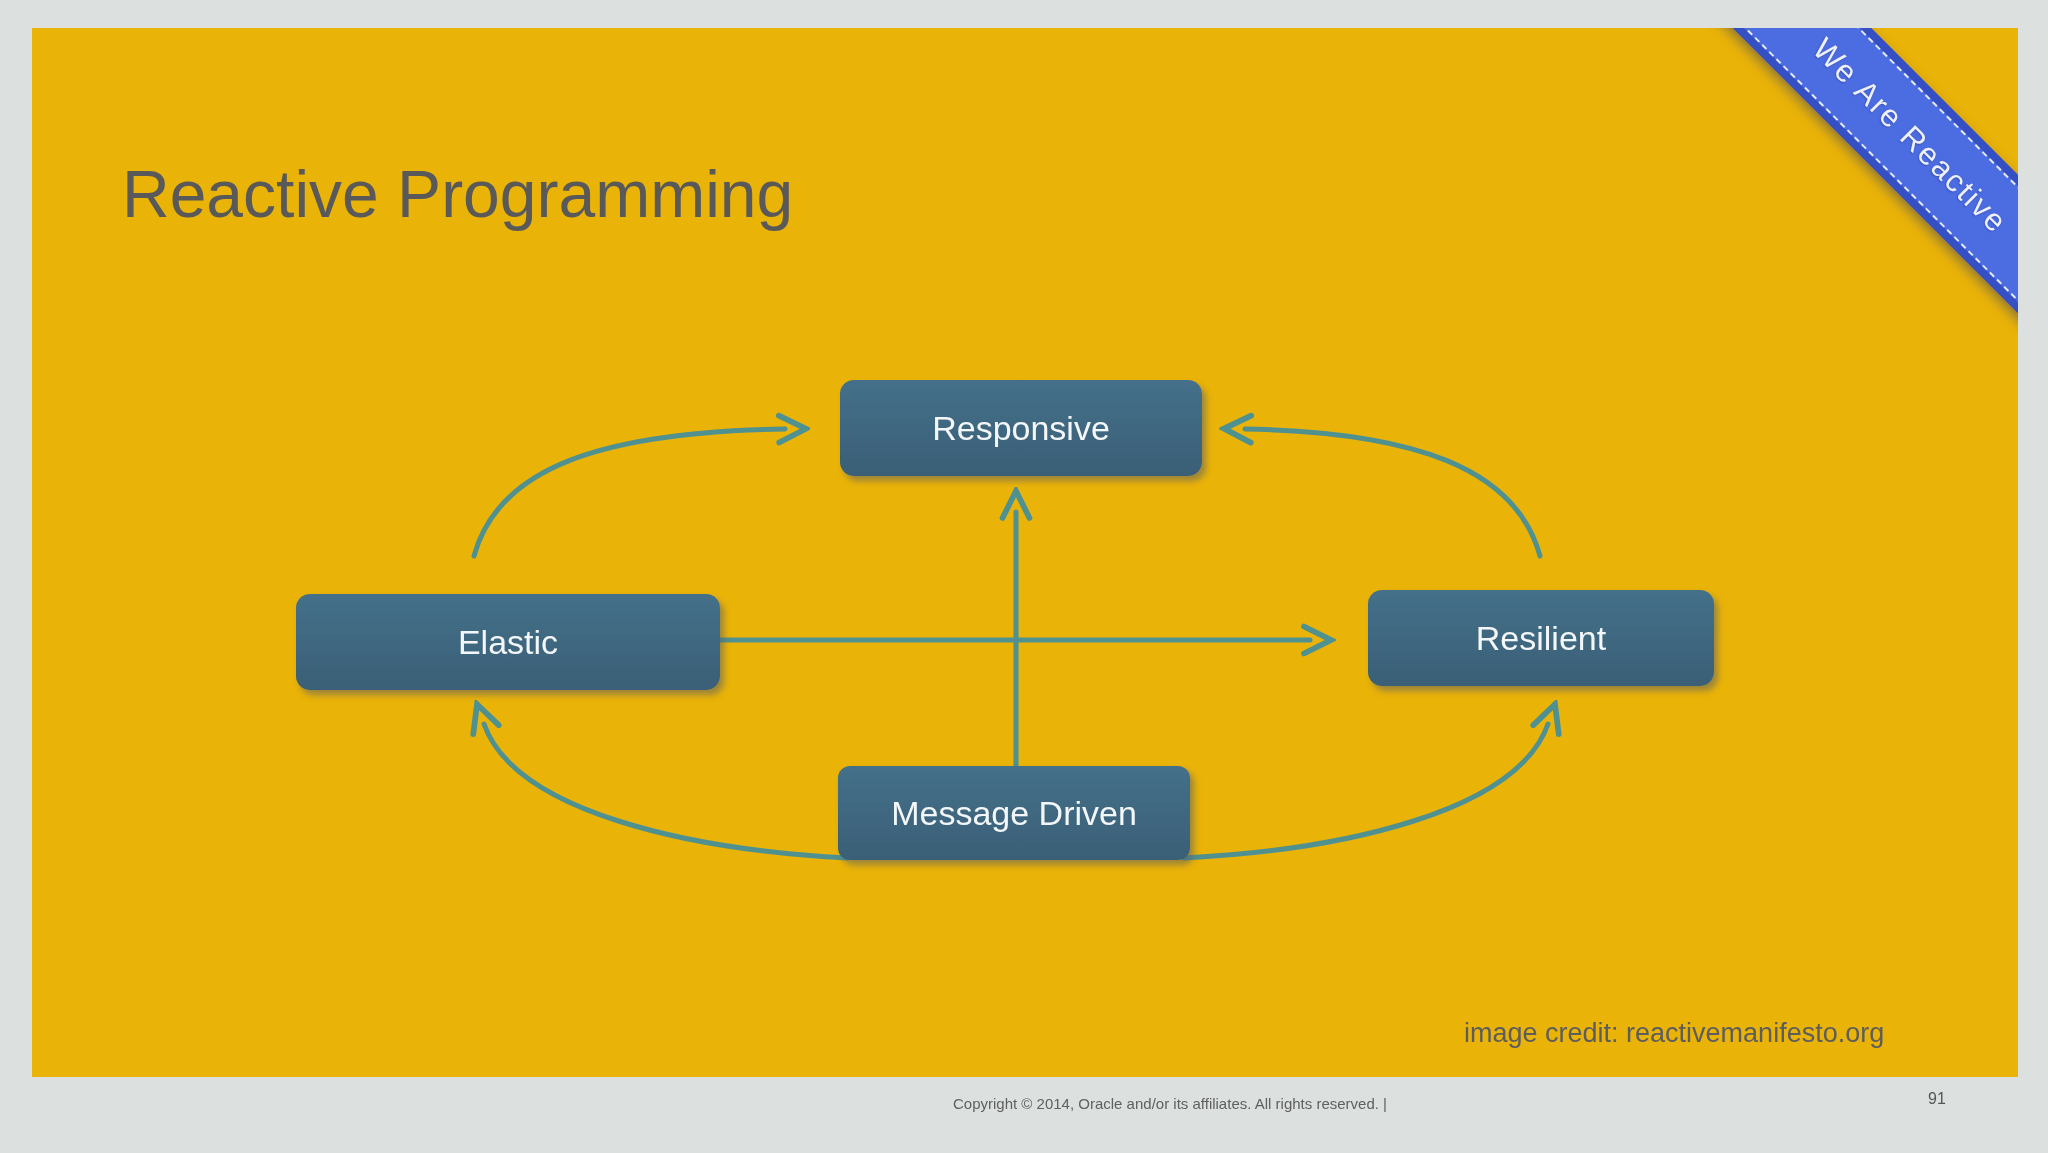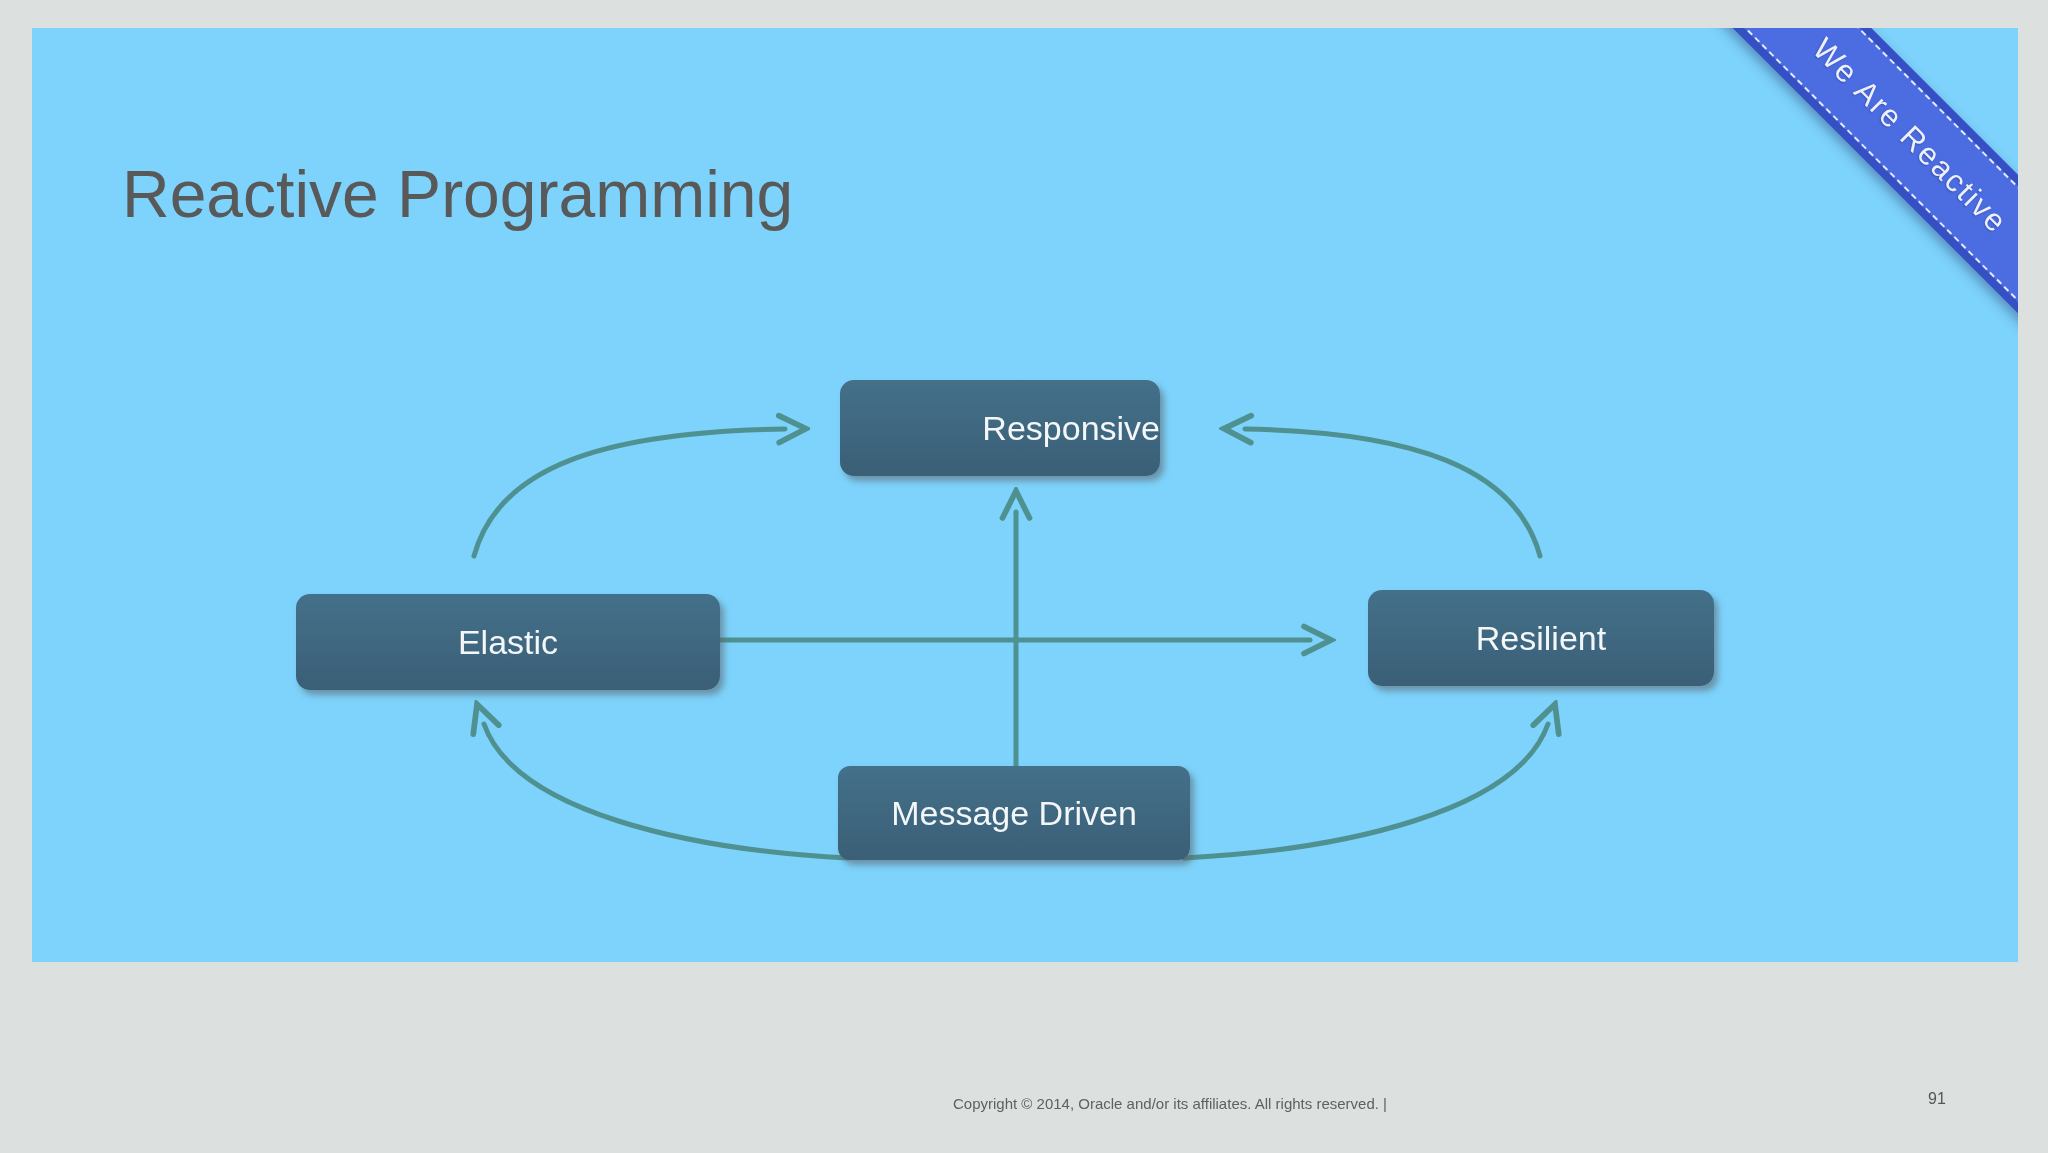--- a/index.html
+++ b/index.html
@@ -5,22 +5,22 @@
   * { margin: 0; padding: 0; box-sizing: border-box; }
   html, body { width: 2048px; height: 1153px; overflow: hidden; }
   body {
     background: #dce1df;
     font-family: "Liberation Sans", sans-serif;
     position: relative;
   }
   .slide {
     position: absolute;
     left: 32px; top: 28px;
-    width: 1986px; height: 934px;
-    background: #7dd3fc;
+    width: 1986px; height: 1049px;
+    background: #eab308;
   }
   .slide-title {
     position: absolute;
     left: 90px; top: 128px;
     font-size: 66px;
     color: #595959;
     letter-spacing: 0px;
     white-space: nowrap;
   }
   
@@ -70,21 +70,21 @@
     background: linear-gradient(#44708a, #3a5f76);
     border-radius: 14px;
     box-shadow: 4px 5px 6px rgba(90, 95, 100, 0.55);
     display: flex;
     align-items: center;
     justify-content: center;
     color: #f3f7f9;
     font-size: 34px;
     white-space: nowrap;
   }
-  .node-responsive    { left: 840px;  top: 380px; width: 320px; height: 96px; justify-content: flex-end; }
+  .node-responsive    { left: 840px;  top: 380px; width: 362px; height: 96px; }
   .node-elastic       { left: 296px;  top: 594px; width: 424px; height: 96px; }
   .node-resilient     { left: 1368px; top: 590px; width: 346px; height: 96px; text-align: center; }
   .node-message-driven{ left: 838px;  top: 766px; width: 352px; height: 94px; border-radius: 12px; }
   .image-credit {
     position: absolute;
     left: 1432px; top: 990px;
     font-size: 27px;
     color: #5d5d5d;
     white-space: nowrap;
   }
@@ -105,20 +105,21 @@
     color: #565656;
   }
 </style>
 </head>
 <body>
 
 <div class="slide">
 
   <div class="slide-title">Reactive Programming</div>
 
+  <div class="image-credit">image credit: reactivemanifesto.org</div>
 </div>
 
 <svg class="arrow-layer" viewBox="0 0 2048 1153" xmlns="http://www.w3.org/2000/svg" aria-hidden="true">
   <defs>
     <marker id="ah" viewBox="0 0 12 12" refX="3.5" refY="6" markerWidth="7.2" markerHeight="7.2" orient="auto-start-reverse">
       <path d="M1.5 1.5 L10.5 6 L1.5 10.5" fill="none" stroke="#4f9190" stroke-width="1.9" stroke-linecap="round" stroke-linejoin="miter"></path>
     </marker>
   </defs>
   <g fill="none" stroke="#4f9190" stroke-width="5" stroke-linecap="round">
 

